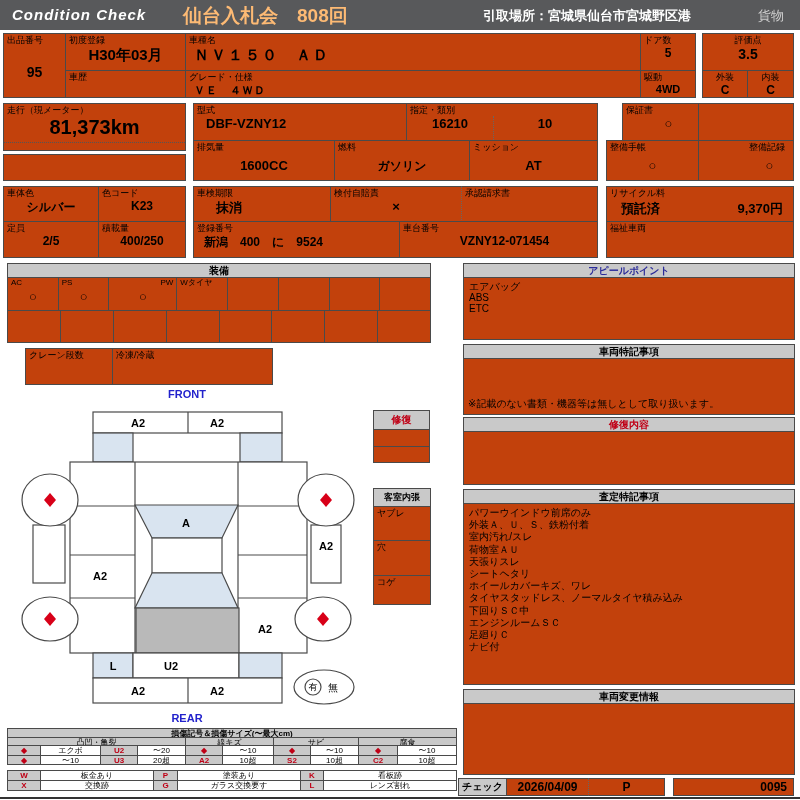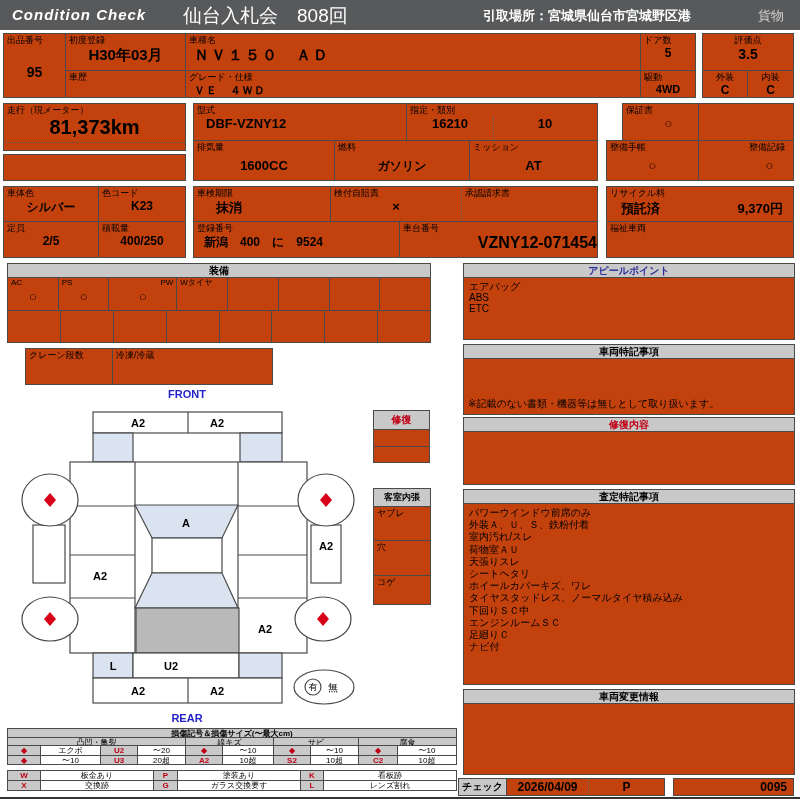--- a/index.html
+++ b/index.html
@@ -23,21 +23,21 @@
   .legend-red{color:#c00016;font-weight:bold;}
   .topbar{position:absolute;left:0;top:0;width:800px;height:30px;background:#58595b;}
   .dotline{border-bottom:1px dotted #555;}
   svg text{font-family:"Liberation Sans","DejaVu Sans",sans-serif;}
 </style>
 </head>
 <body>
 
 <div class="topbar">
   <div class="abs" style="left:12px;top:6px;color:#fff;font-style:italic;font-weight:bold;font-size:15px;letter-spacing:1px;">Condition  Check</div>
-  <div class="abs" style="left:183px;top:3px;color:#ffffff;font-weight:normal;font-size:19px;">仙台入札会　808回</div>
+  <div class="abs" style="left:183px;top:3px;color:#fdba74;font-weight:bold;font-size:19px;">仙台入札会　808回</div>
   <div class="abs" style="left:483px;top:7px;color:#fff;font-weight:bold;font-size:13px;">引取場所：宮城県仙台市宮城野区港</div>
   <div class="abs" style="left:758px;top:7px;color:#cfcfcf;font-size:13px;">貨物</div>
 </div>
 
 <div class="cell" style="left:3px;top:33px;width:63px;height:65px;">
   <div class="lbl">出品番号</div>
   <div class="val" style="font-size:14px;margin-top:18px;">95</div>
 </div>
 <div class="cell" style="left:65px;top:33px;width:121px;height:38px;">
   <div class="lbl">初度登録</div>
@@ -146,21 +146,21 @@
 </div>
 <div class="cell" style="left:461px;top:186px;width:137px;height:36px;border-left:1px dotted #666;">
   <div class="lbl">承認請求書</div>
 </div>
 <div class="cell" style="left:193px;top:221px;width:207px;height:37px;">
   <div class="lbl">登録番号</div>
   <div class="val" style="text-align:left;padding-left:10px;font-size:12px;">新潟　400　に　9524</div>
 </div>
 <div class="cell" style="left:399px;top:221px;width:199px;height:37px;">
   <div class="lbl">車台番号</div>
-  <div class="val" style="text-align:right;padding-left:12px;font-size:16px;">VZNY12-071454</div>
+  <div class="val" style="text-align:center;padding-left:12px;font-size:12px;">VZNY12-071454</div>
 </div>
 <div class="cell" style="left:606px;top:186px;width:188px;height:36px;">
   <div class="lbl">リサイクル料</div>
   <span class="val abs" style="left:14px;top:13px;font-size:13px;">預託済</span>
   <span class="val abs" style="right:10px;top:13px;font-size:13px;">9,370円</span>
 </div>
 <div class="cell" style="left:606px;top:221px;width:188px;height:37px;">
   <div class="lbl">福祉車両</div>
 </div>
 

